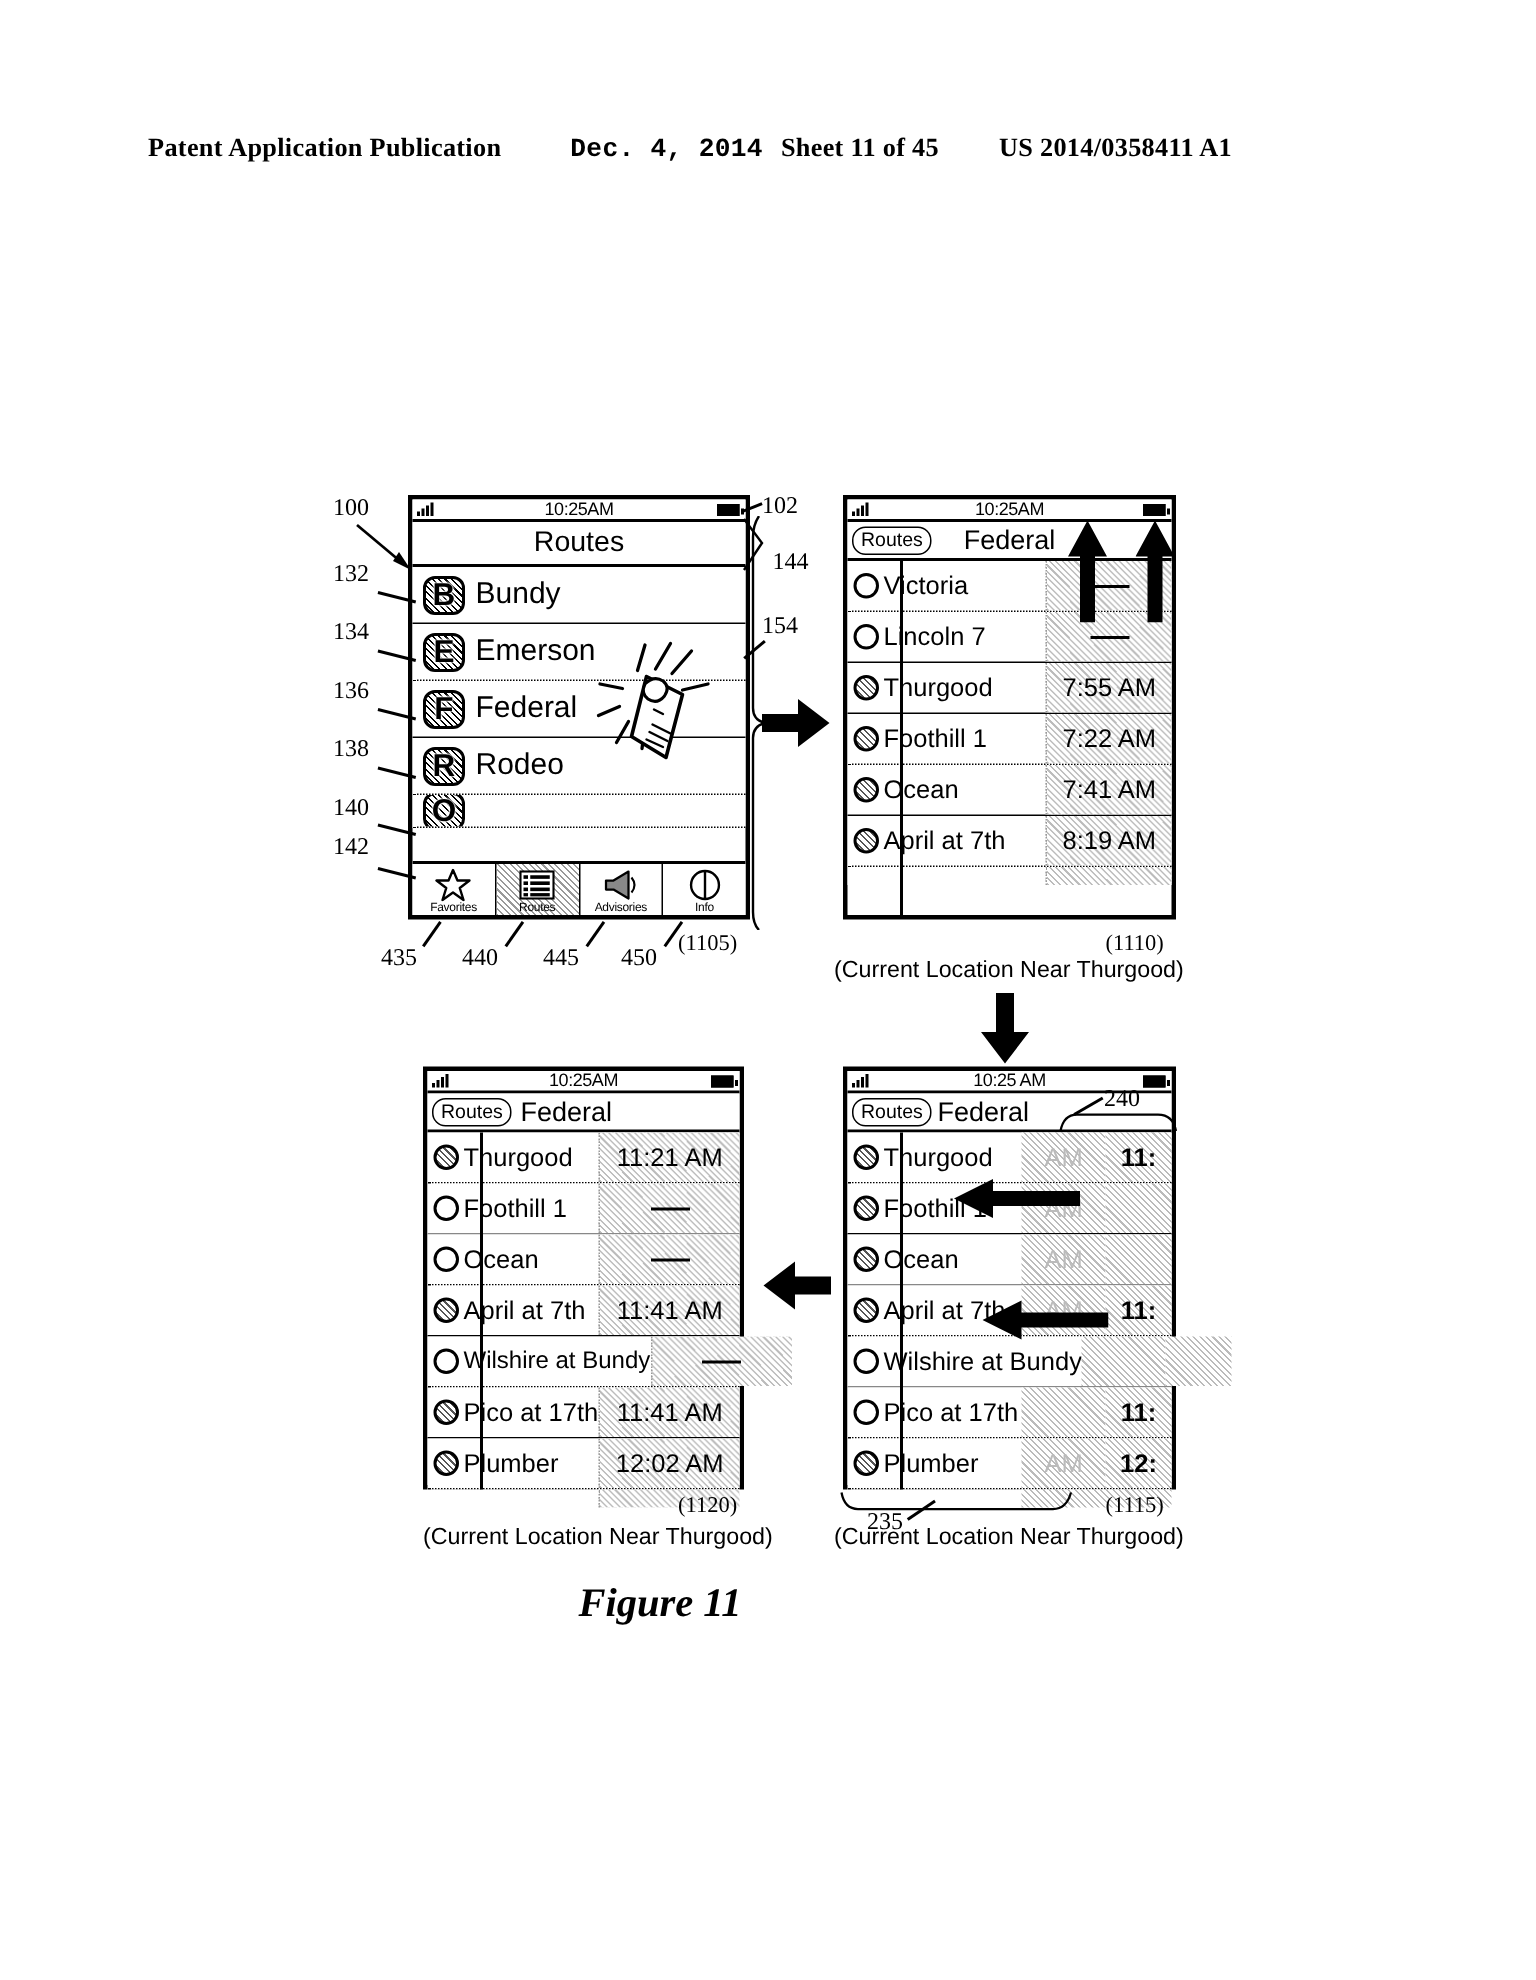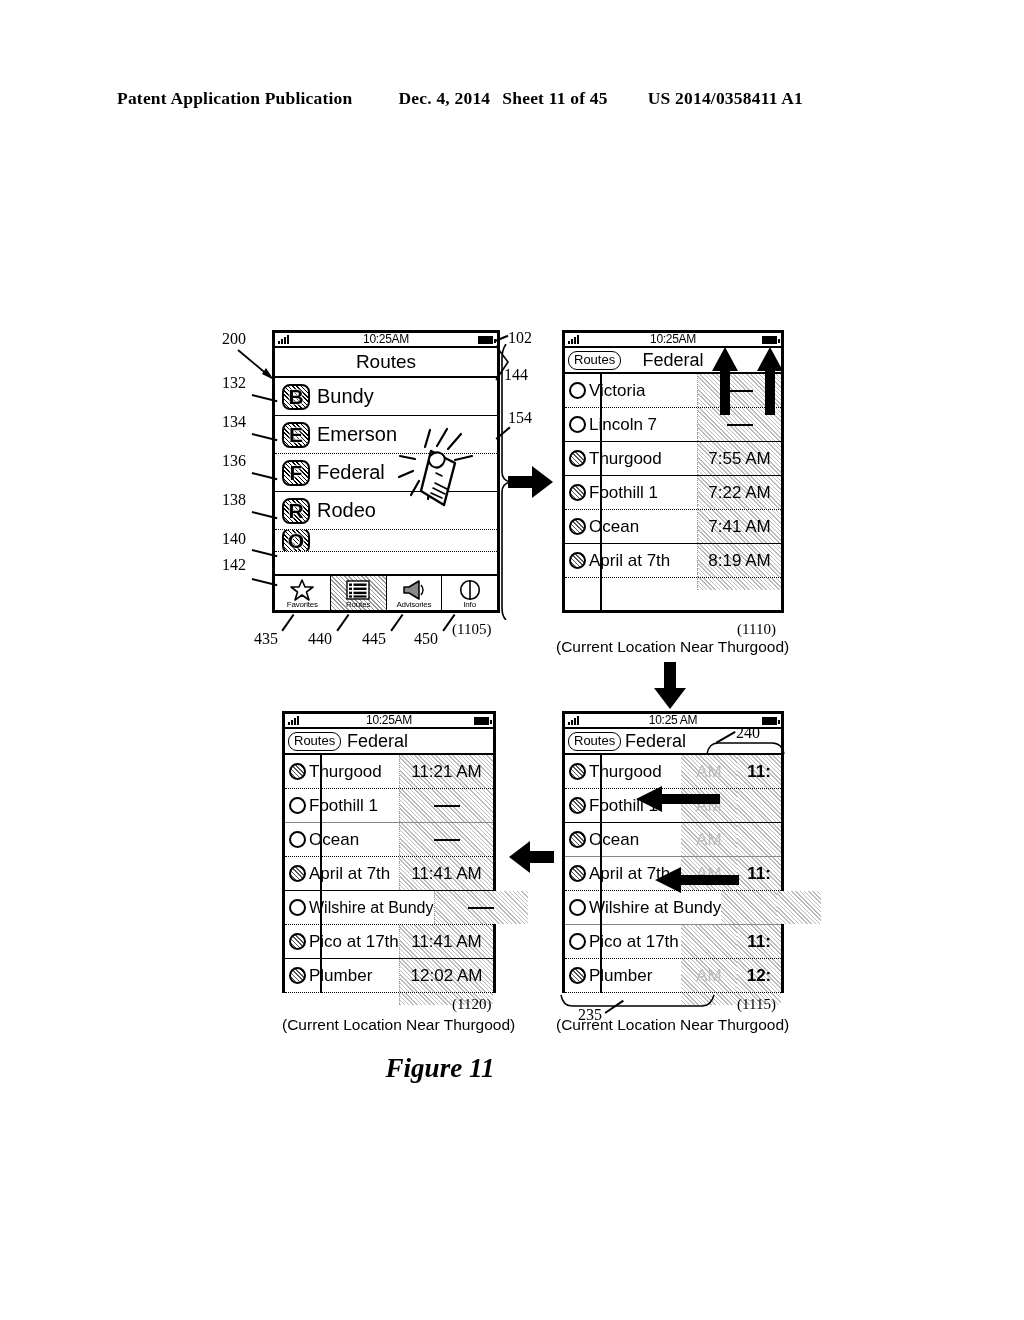--- a/index.html
+++ b/index.html
@@ -8,21 +8,21 @@
     font-family:"Liberation Sans", sans-serif;color:#000;
   }
   
   .pub-header{
     position:absolute;top:88px;left:0;width:920px;
     font-family:"Liberation Serif", serif;font-weight:bold;font-size:17.5px;
     letter-spacing:.2px;
     display:flex;justify-content:center;align-items:baseline;
   }
   .pub-header .h-title{margin-right:46px;}
-  .pub-header .h-date{margin-right:12px;}
+  .pub-header .h-date{margin-right:12px;font-family:Liberation Mono, monospace;}
   .pub-header .h-sheet{margin-right:40px;}
 
   
   .device{position:absolute;border:3px solid #000;background:#fff;box-sizing:border-box;}
   .statusbar{
     height:15px;border-bottom:2px solid #000;box-sizing:border-box;
     position:relative;background:#fff;
   }
   .sb-time{
     position:absolute;left:0;right:0;top:-1px;text-align:center;
@@ -238,42 +238,42 @@
         <svg width="22" height="22" viewBox="0 0 22 22">
           <circle cx="11" cy="11" r="9.3" fill="#fff" stroke="#000" stroke-width="1.6"></circle>
           <line x1="11" y1="1.5" x2="11" y2="20.5" stroke="#000" stroke-width="1.6"></line>
         </svg>
       </span>
       <span class="tlabel">Info</span>
     </div>
   </div>
 </div>
 
-<div class="ref" style="left:222px;top:330px;">200</div>
+<div class="ref" style="left:222px;top:330px;">100</div>
 <svg style="position:absolute;left:236px;top:348px;" width="42" height="34">
   <line x1="2" y1="2" x2="33" y2="28" stroke="#000" stroke-width="1.8"></line>
   <polygon points="38,32 26,26 30,20" fill="#000"></polygon>
 </svg>
 
 <div class="ref" style="left:222px;top:374px;">132</div>
 <div class="lead" style="left:252px;top:394px;width:26px;transform:rotate(14deg);"></div>
 <div class="ref" style="left:222px;top:413px;">134</div>
 <div class="lead" style="left:252px;top:433px;width:26px;transform:rotate(14deg);"></div>
 <div class="ref" style="left:222px;top:452px;">136</div>
 <div class="lead" style="left:252px;top:472px;width:26px;transform:rotate(14deg);"></div>
 <div class="ref" style="left:222px;top:491px;">138</div>
 <div class="lead" style="left:252px;top:511px;width:26px;transform:rotate(14deg);"></div>
 <div class="ref" style="left:222px;top:530px;">140</div>
 <div class="lead" style="left:252px;top:549px;width:26px;transform:rotate(14deg);"></div>
 <div class="ref" style="left:222px;top:556px;">142</div>
 <div class="lead" style="left:252px;top:578px;width:26px;transform:rotate(14deg);"></div>
 
 <div class="ref" style="left:508px;top:329px;">102</div>
 <div class="lead" style="left:495px;top:340px;width:14px;transform:rotate(-22deg);"></div>
-<div class="ref" style="left:504px;top:366px;">144</div>
+<div class="ref" style="left:515px;top:366px;">144</div>
 <svg style="position:absolute;left:494px;top:344px;" width="18" height="40">
   <path d="M2 2 L14 18 L2 36" fill="none" stroke="#000" stroke-width="1.6"></path>
 </svg>
 <div class="ref" style="left:508px;top:409px;">154</div>
 <div class="lead" style="left:496px;top:438px;width:18px;transform:rotate(-40deg);"></div>
 <svg style="position:absolute;left:500px;top:344px;" width="14" height="276">
   <path d="M6 0 Q2 6 2 14 L2 128 Q2 136 10 138 Q2 140 2 148 L2 264 Q2 272 6 276" fill="none" stroke="#000" stroke-width="1.6"></path>
 </svg>
 <div class="paren" style="left:452px;top:621px;">(1105)</div>
 

